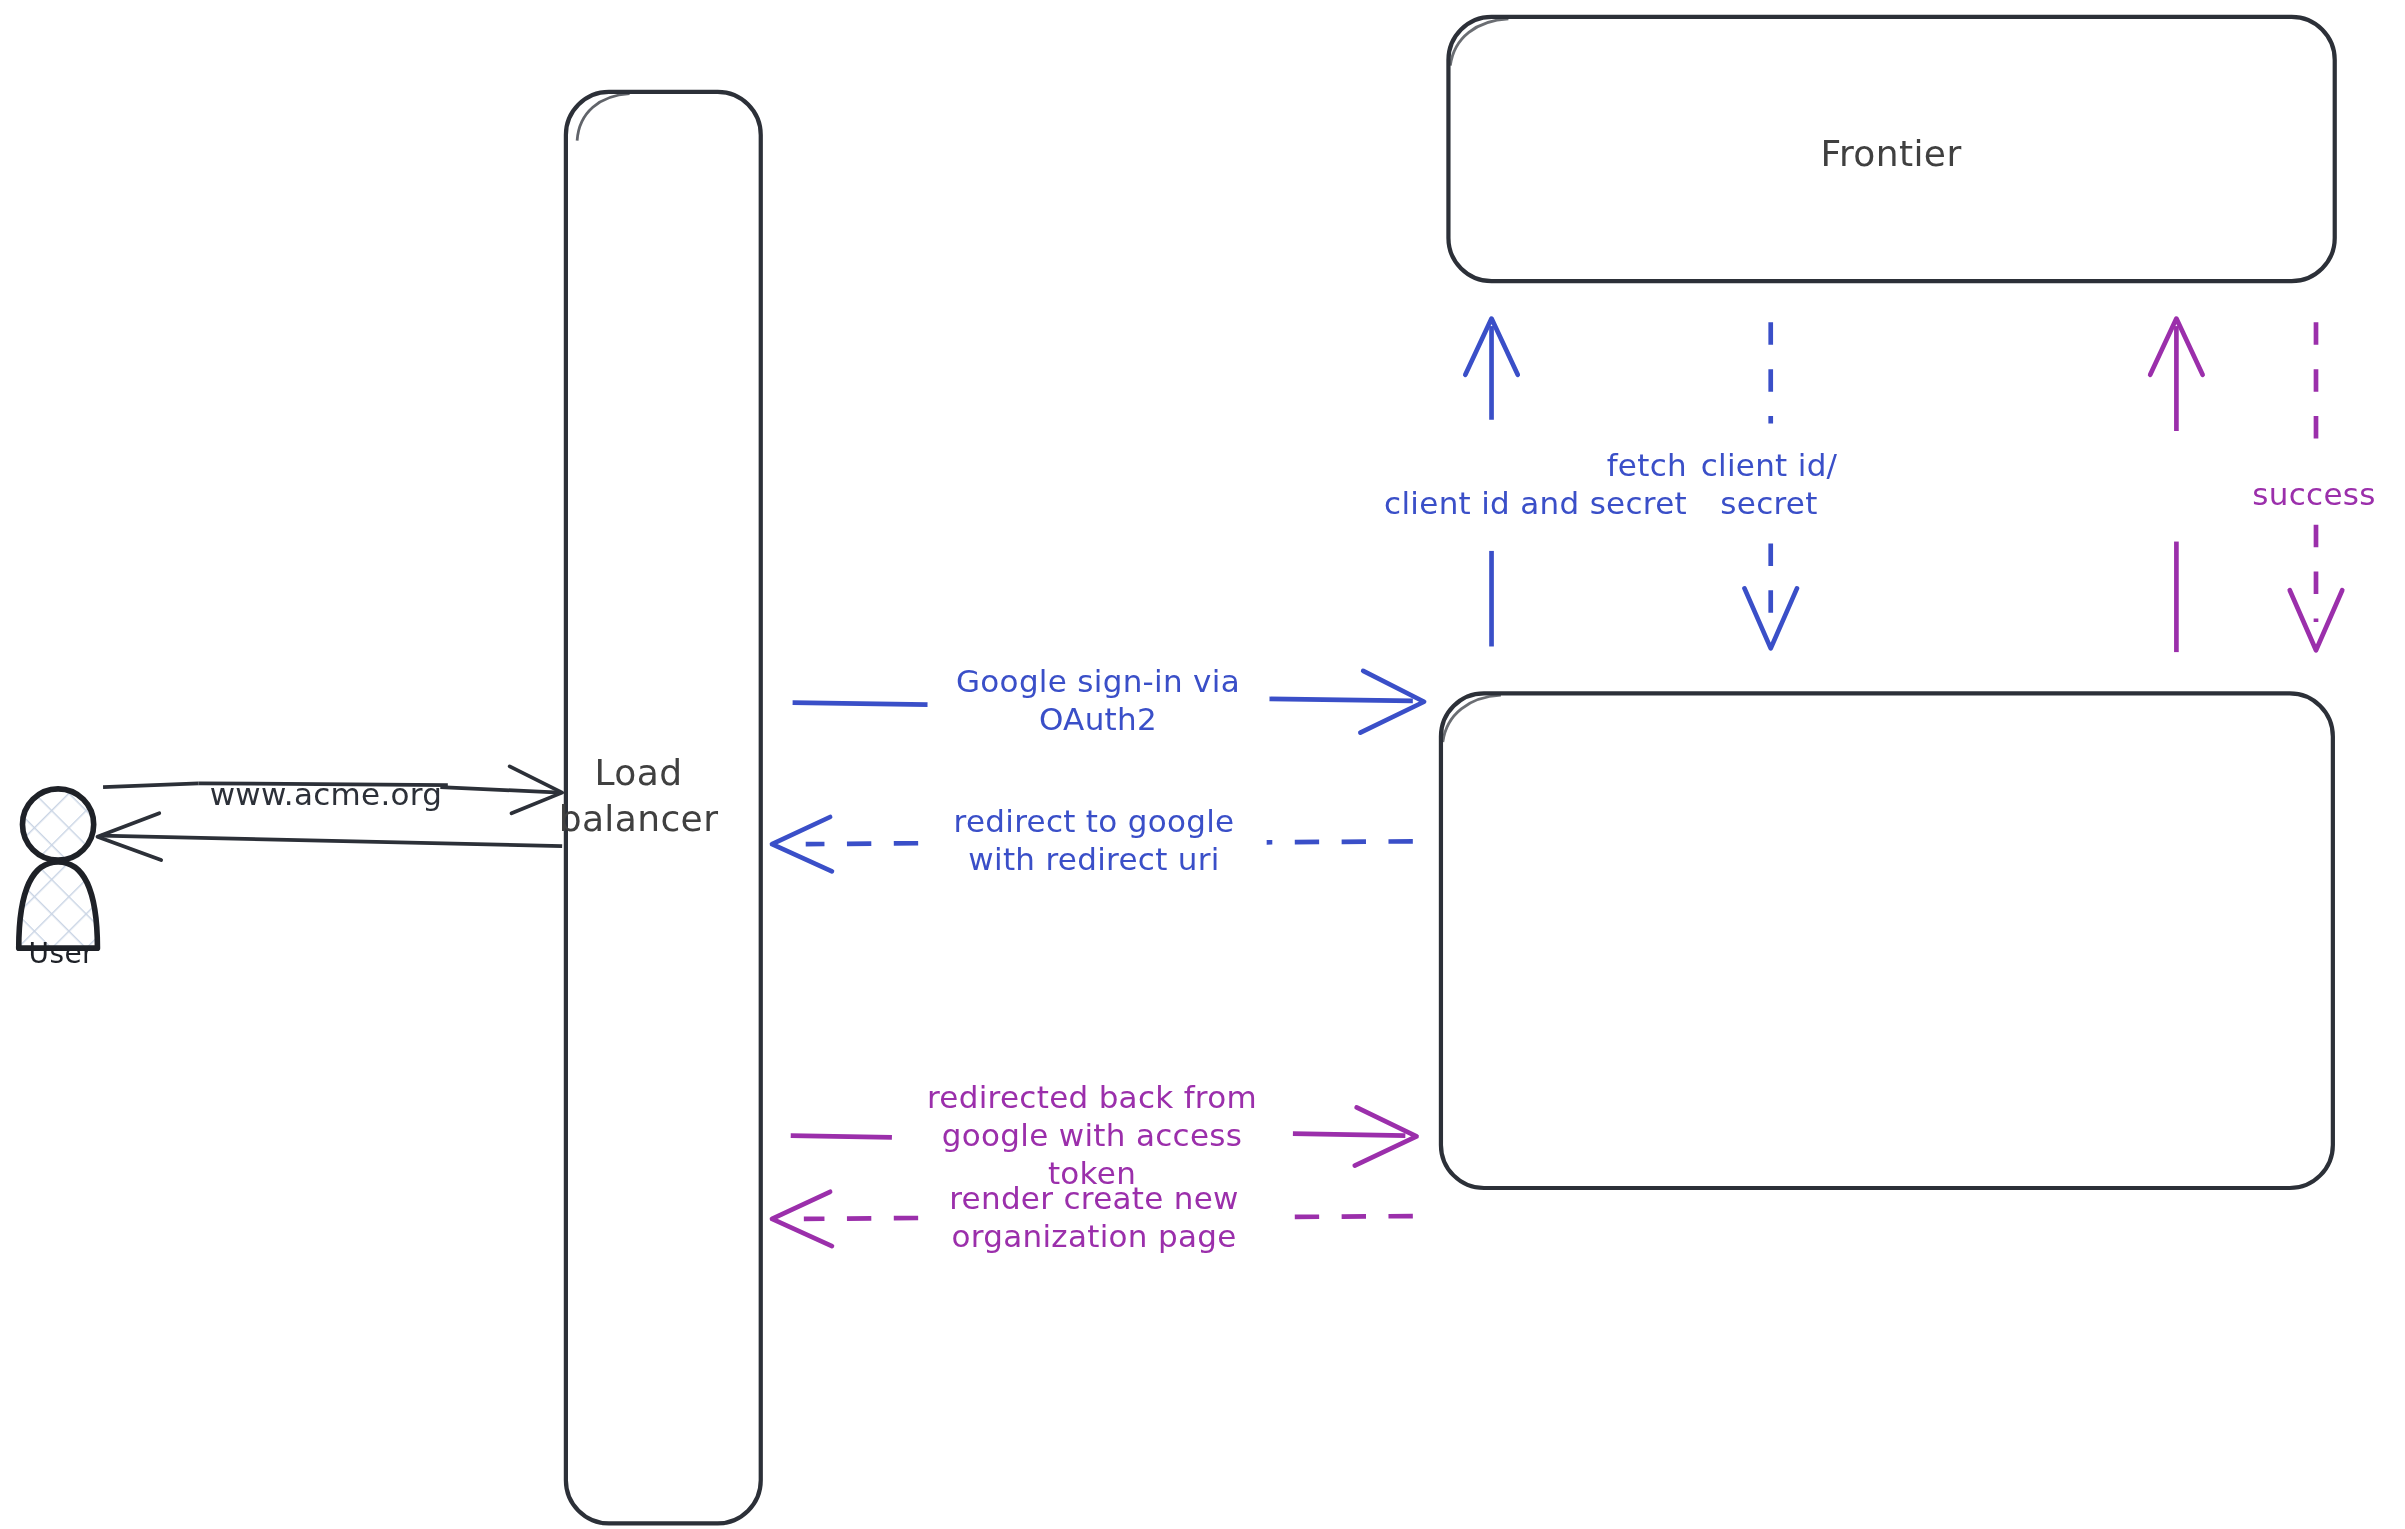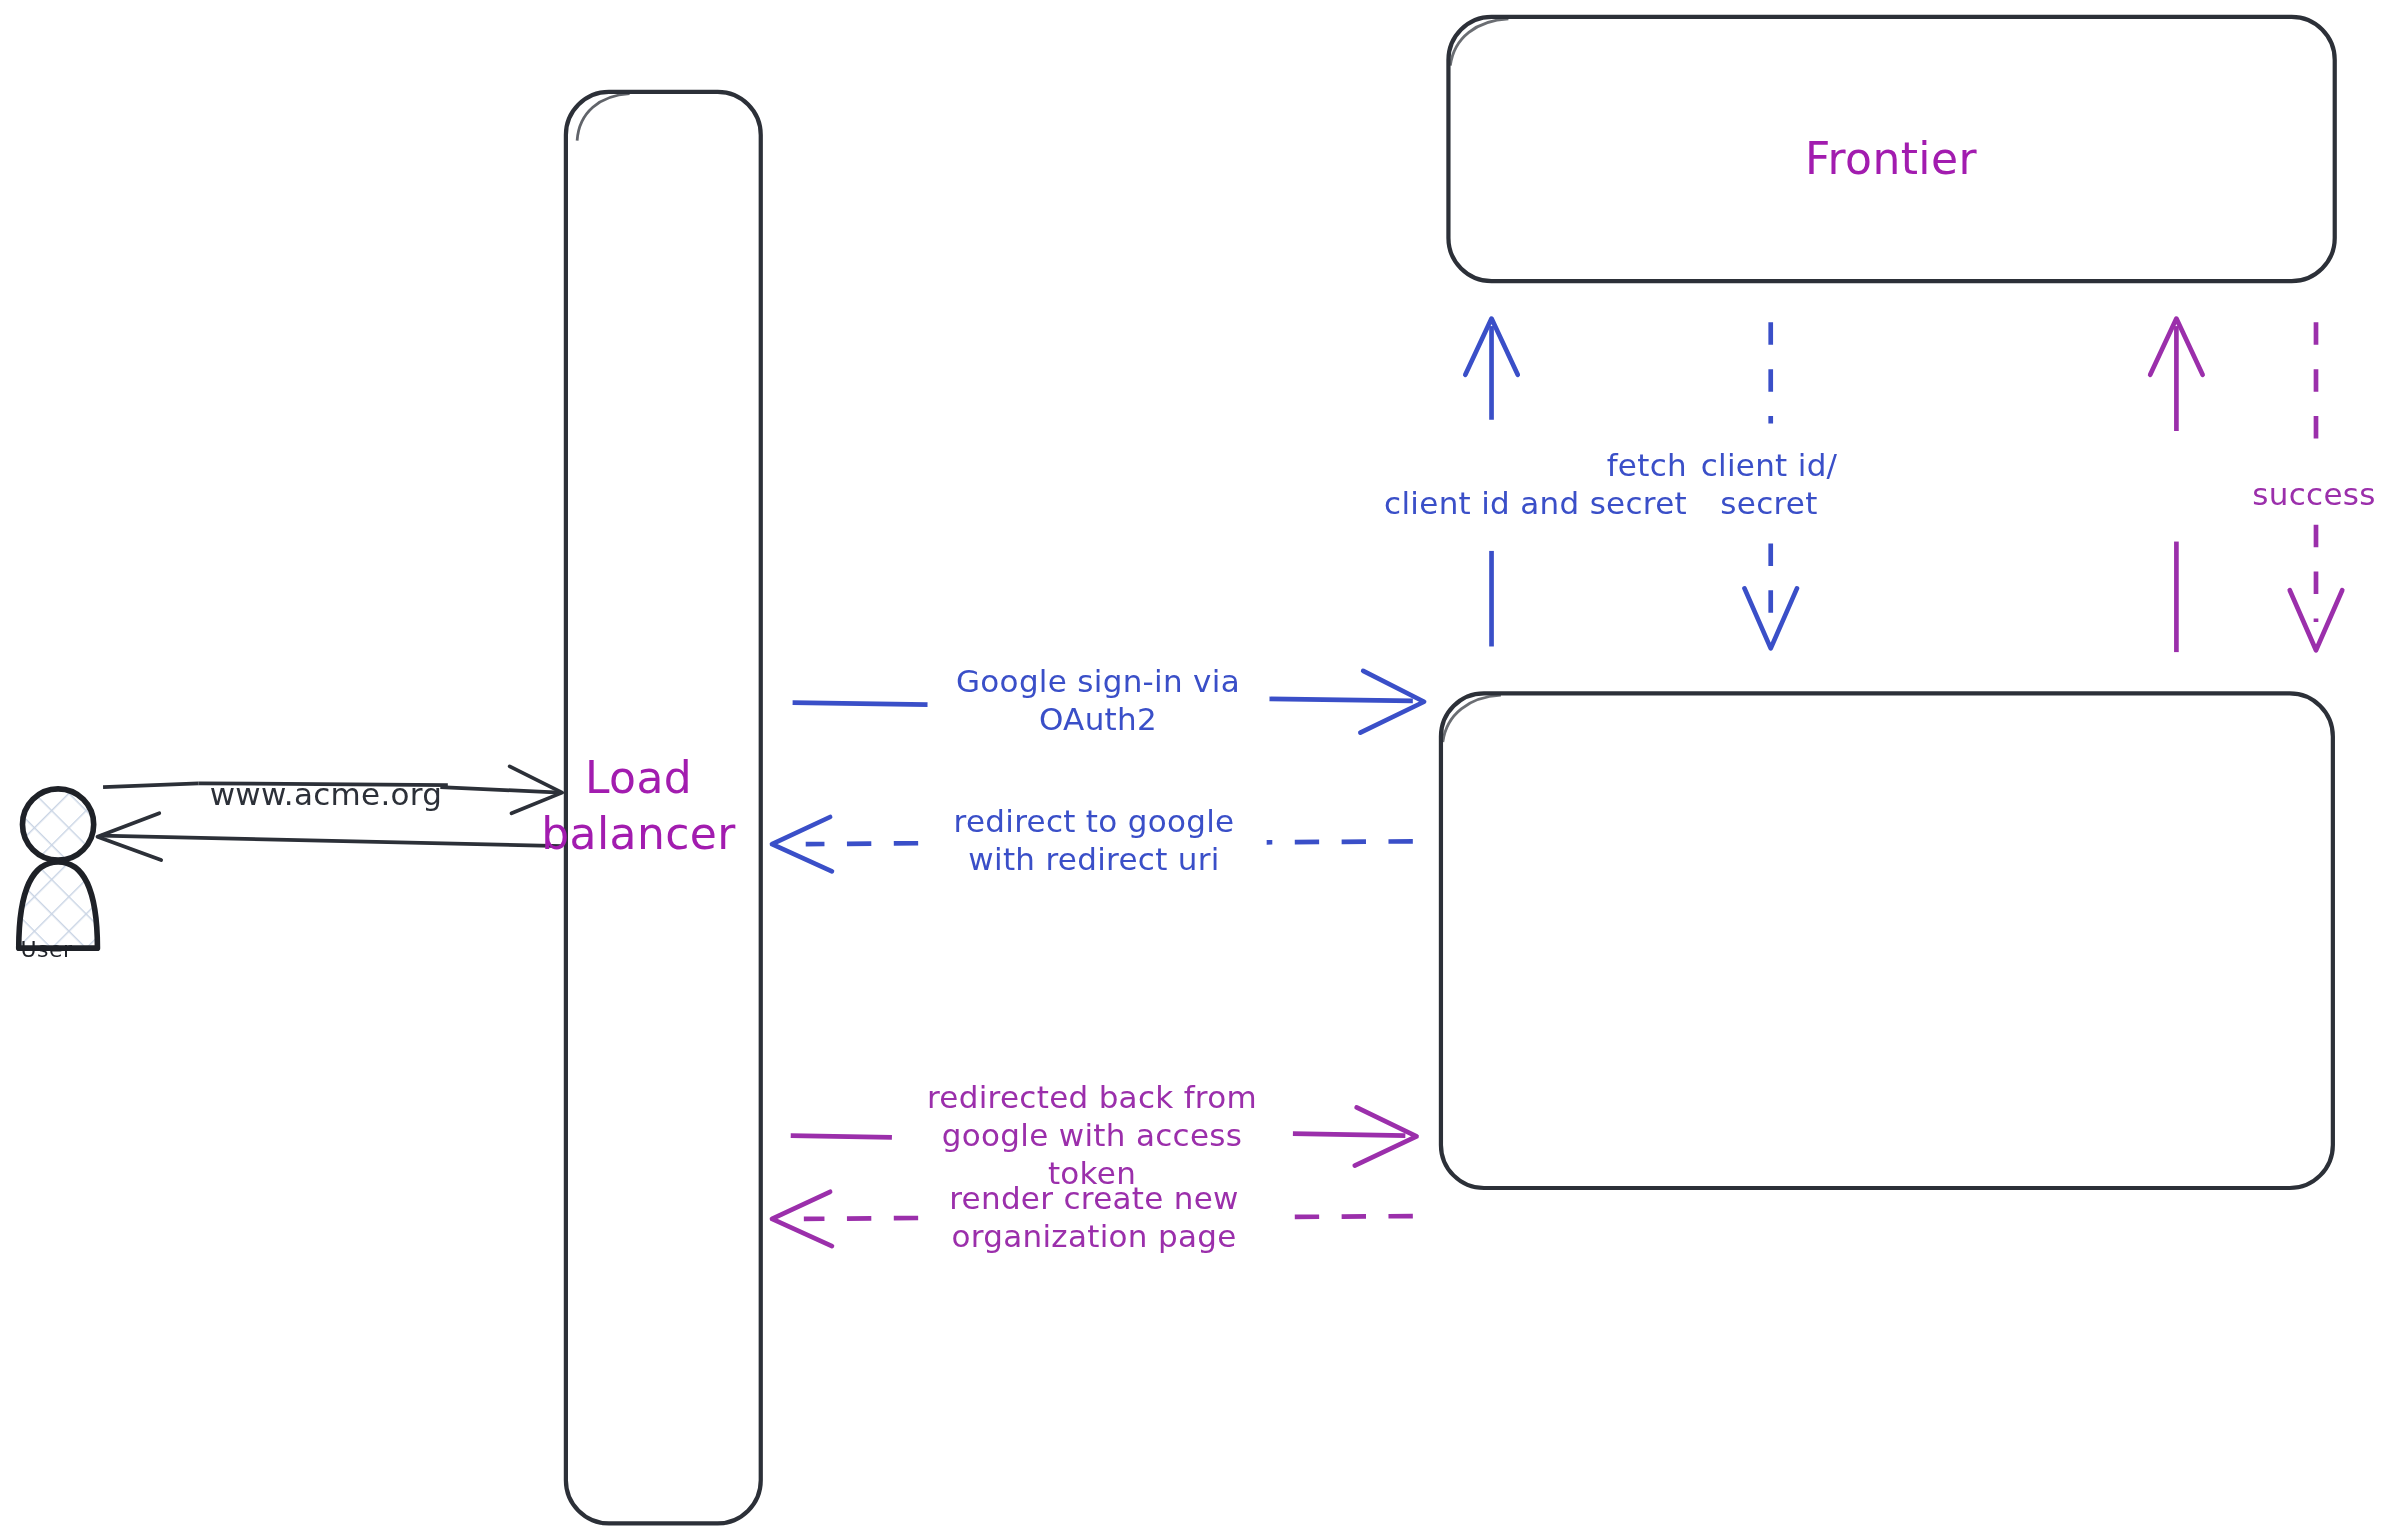--- a/index.html
+++ b/index.html
@@ -21,46 +21,47 @@
     position: absolute;
     left: 0;
     top: 0;
     width: 2405px;
     height: 1530px;
     overflow: visible;
   }
   .node-label {
     position: absolute;
     font-family: "DejaVu Sans", sans-serif;
-    color: #a21caf;
+    color: #404040;
     text-align: center;
     line-height: 1.28;
     white-space: pre-line;
-    font-size: 44px;
+    font-size: 36px;
     letter-spacing: 0.4px;
   }
   .edge-label {
     position: absolute;
     font-family: "DejaVu Sans", sans-serif;
     text-align: center;
     line-height: 1.22;
     white-space: pre-line;
     font-size: 31px;
     letter-spacing: 0.3px;
     transform: translate(-50%, -50%);
   }
   .edge-label.blue  { color: #3a4fc8; }
   .edge-label.purple{ color: #9b2fab; }
   .edge-label.dark  { color: #2c3038; }
   .actor-caption {
     position: absolute;
     font-family: "DejaVu Sans", sans-serif;
     color: #1e2127;
-    font-size: 22px;
+    font-size: 28px;
     letter-spacing: 0.4px;
+    margin-left: 8px;
   }
 </style>
 </head>
 <body>
 
 <div id="canvas">
 
   <svg class="layer" viewBox="0 0 2567 1633">
     <defs>
       <pattern id="hatch" width="26" height="26" patternUnits="userSpaceOnUse" patternTransform="rotate(45)">

